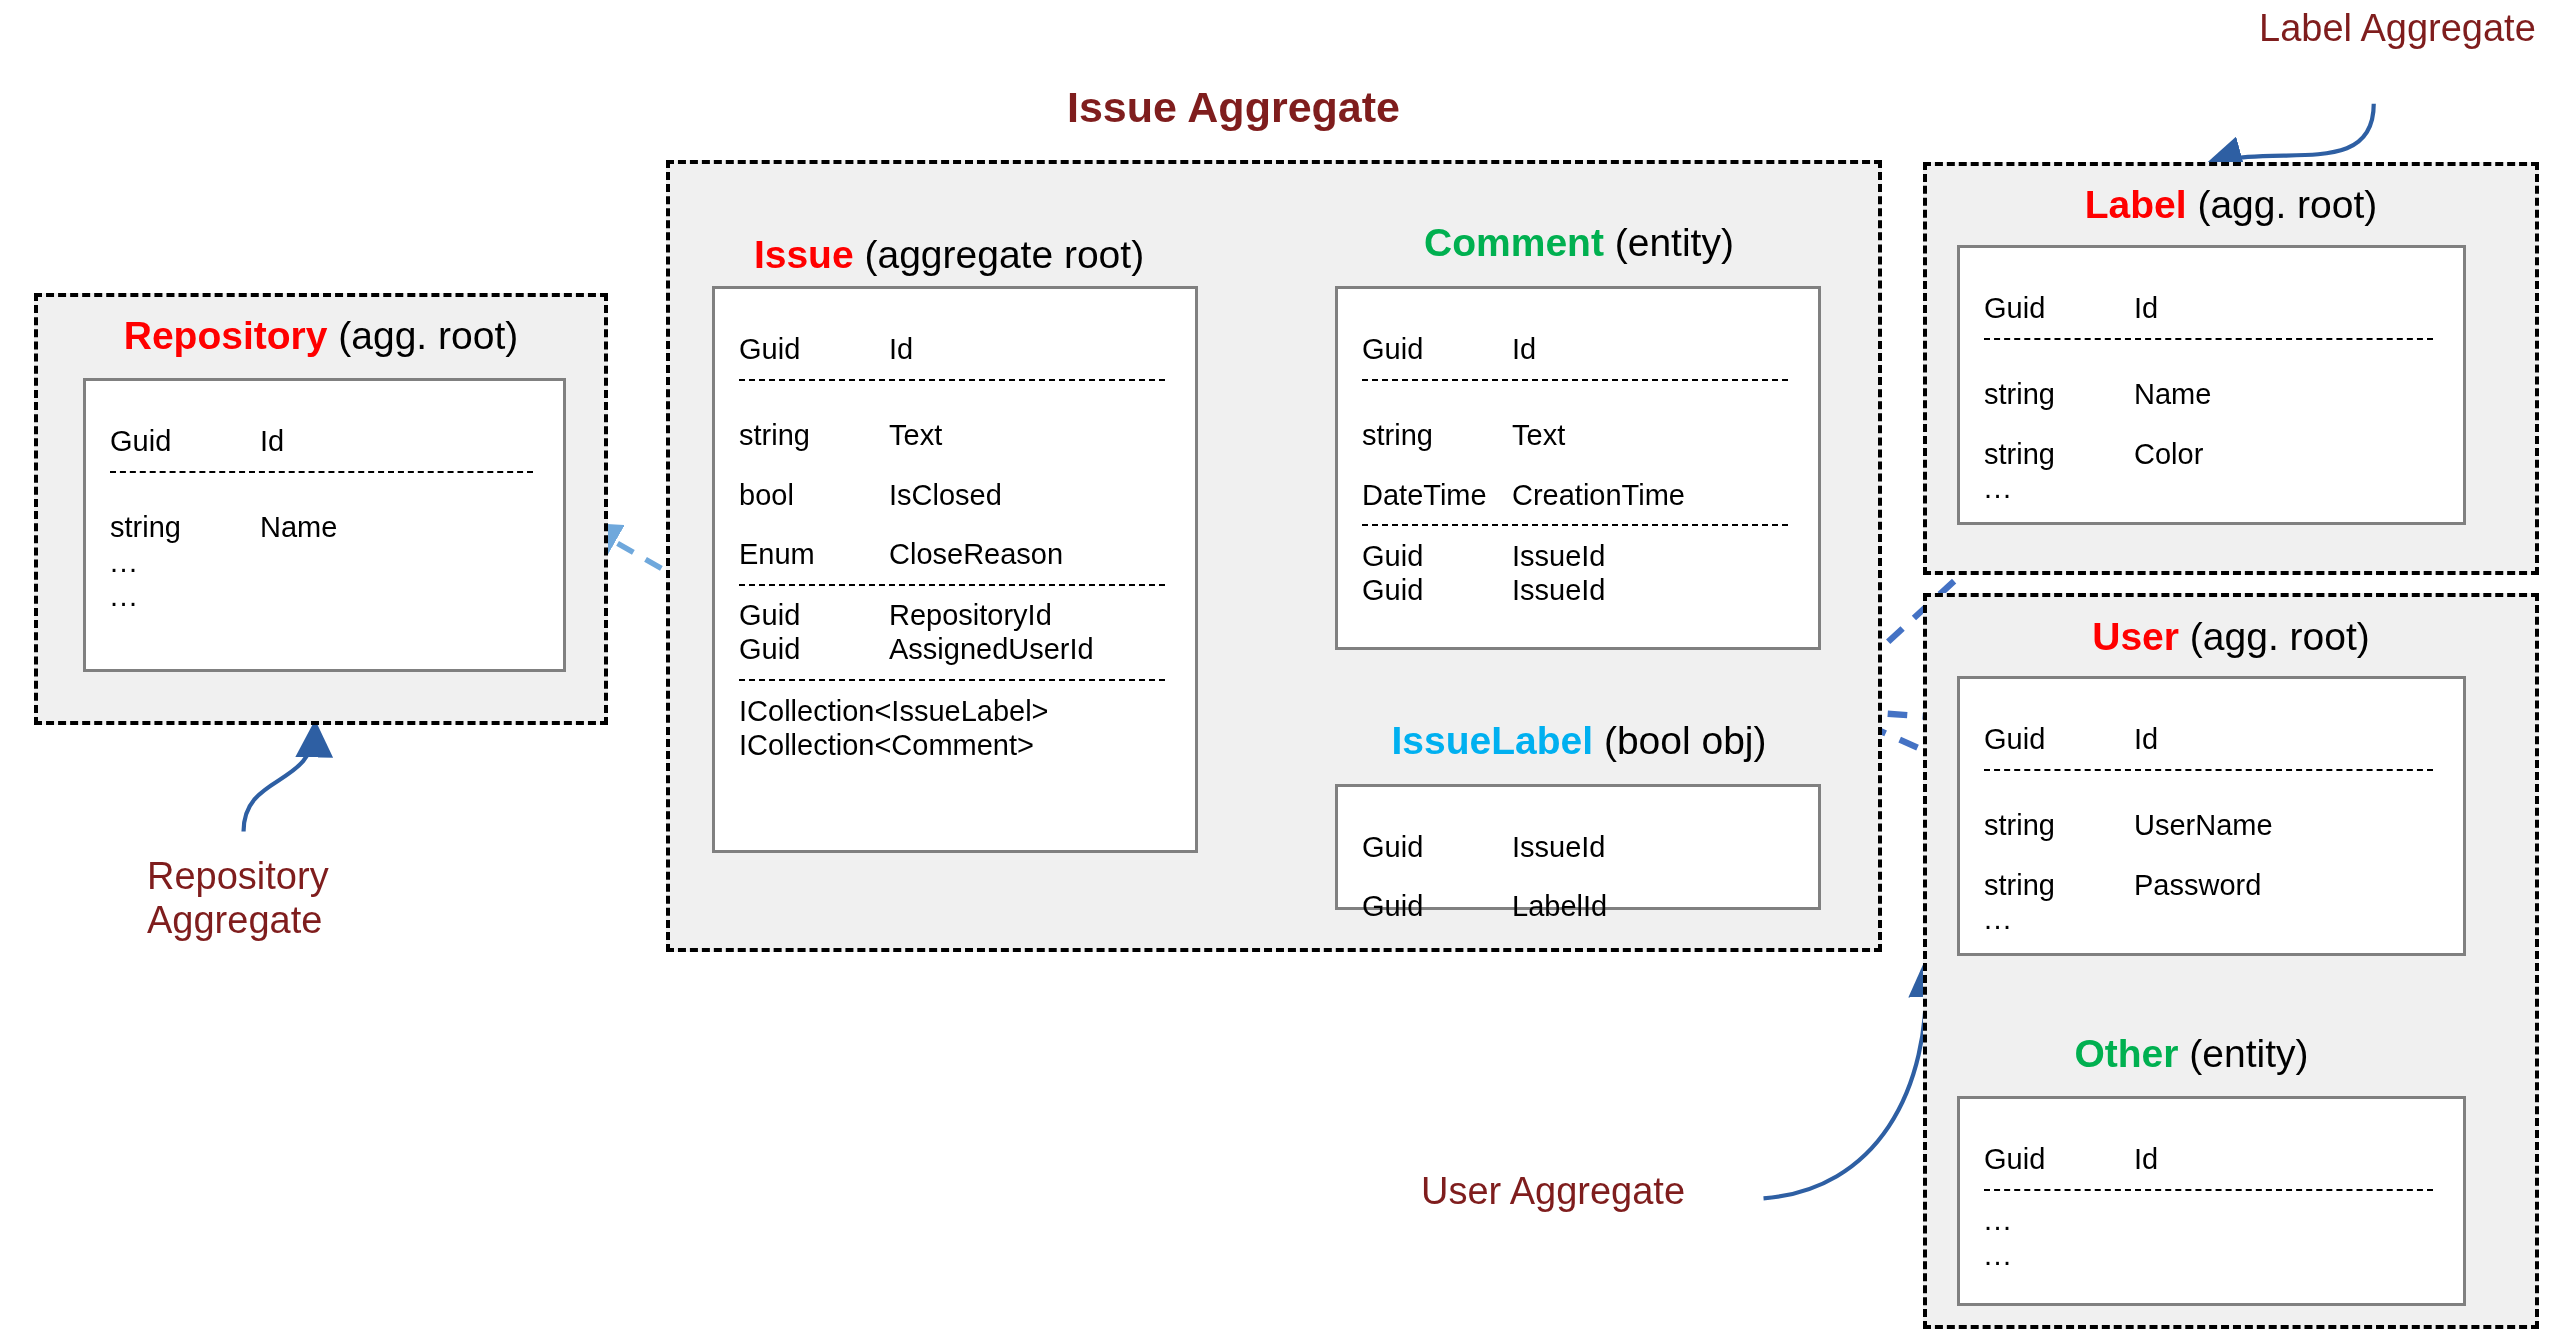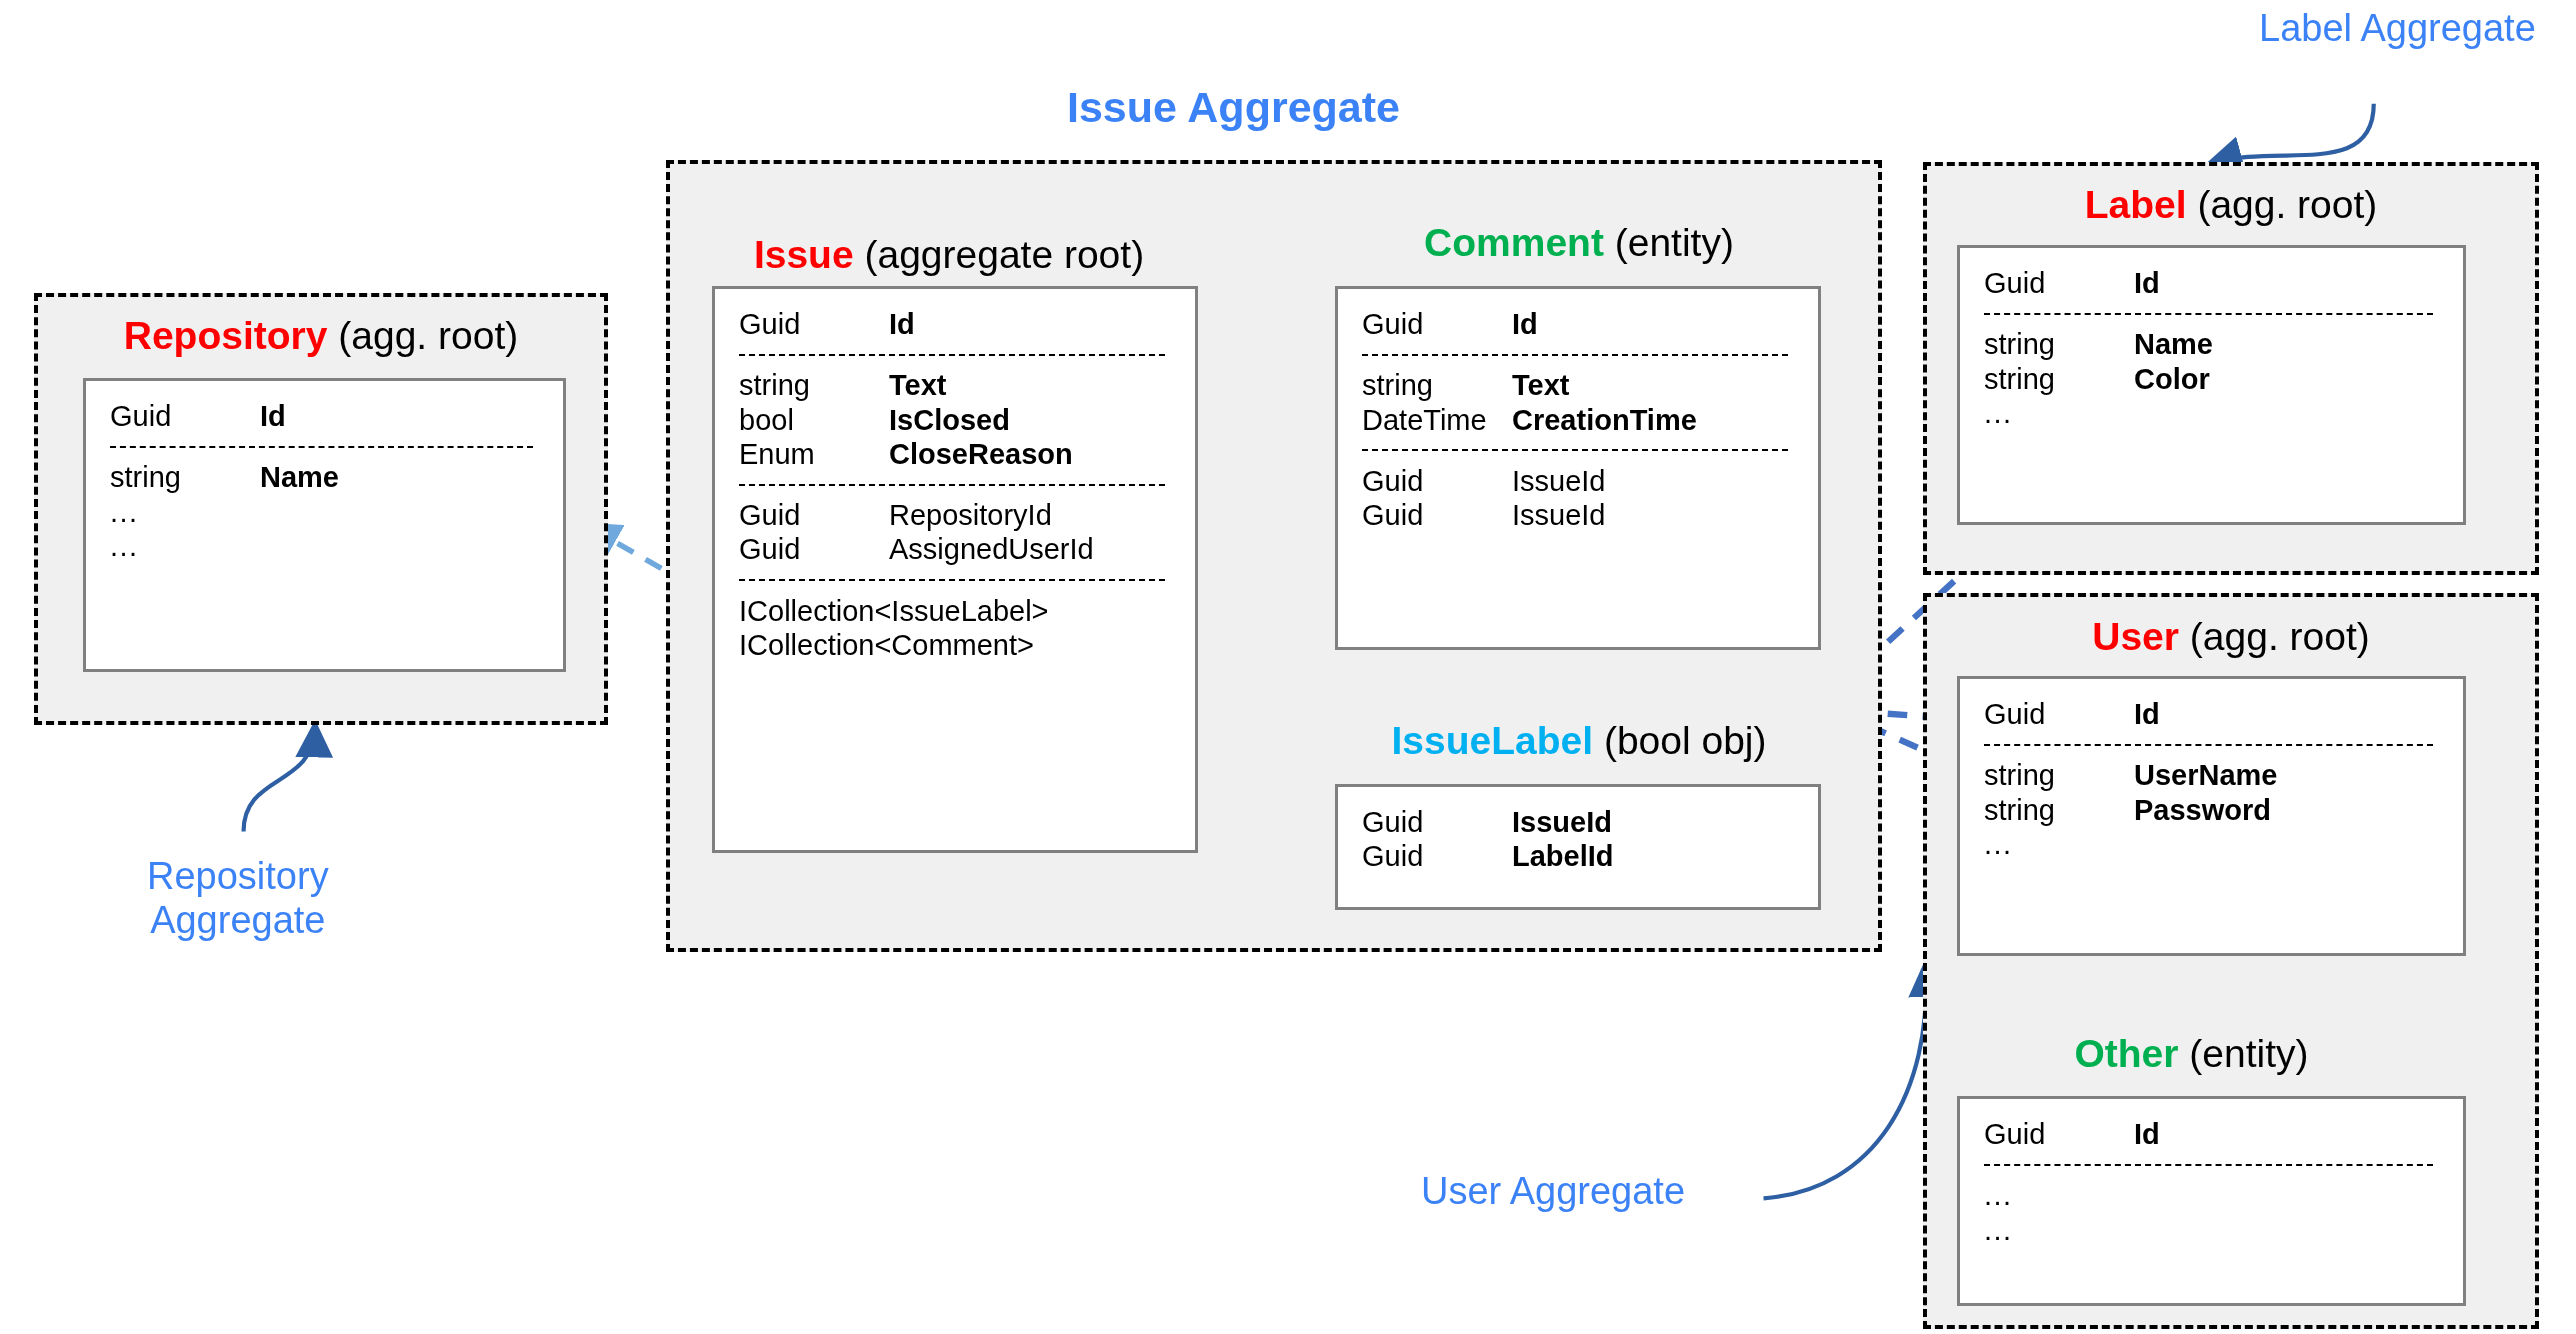--- a/index.html
+++ b/index.html
@@ -71,44 +71,43 @@
     line-height: 1.18;
     color: #000000;
     white-space: nowrap;
   }
   .prow .ptype {
     width: 150px;
     flex: 0 0 150px;
     font-weight: normal;
   }
   .prow .pname { font-weight: normal; }
-  .prow .pname.strong { font-weight: bold; }
+  .prow .pname.strong { font-weight: normal; margin-top: 25px; }
   .prow.wide .ptype {
     width: auto;
     flex: 0 0 auto;
   }
   .prow.ellipsis {
     font-weight: bold;
     letter-spacing: 1.4px;
   }
   .sep {
     border-top: 2.8px dashed #000000;
     margin: 12.6px 5.6px 12.6px 0;
     height: 0;
   }
 
   
   .annot {
     position: absolute;
-    color: #3b82f6;
+    color: #7f1d1d;
     font-size: 38px;
     line-height: 1.15;
     white-space: pre-line;
     font-weight: normal;
-    text-align: center;
   }
   .annot.big {
     font-size: 43px;
     font-weight: bold;
     white-space: nowrap;
   }
 
   
   #arrows {
     position: absolute;

